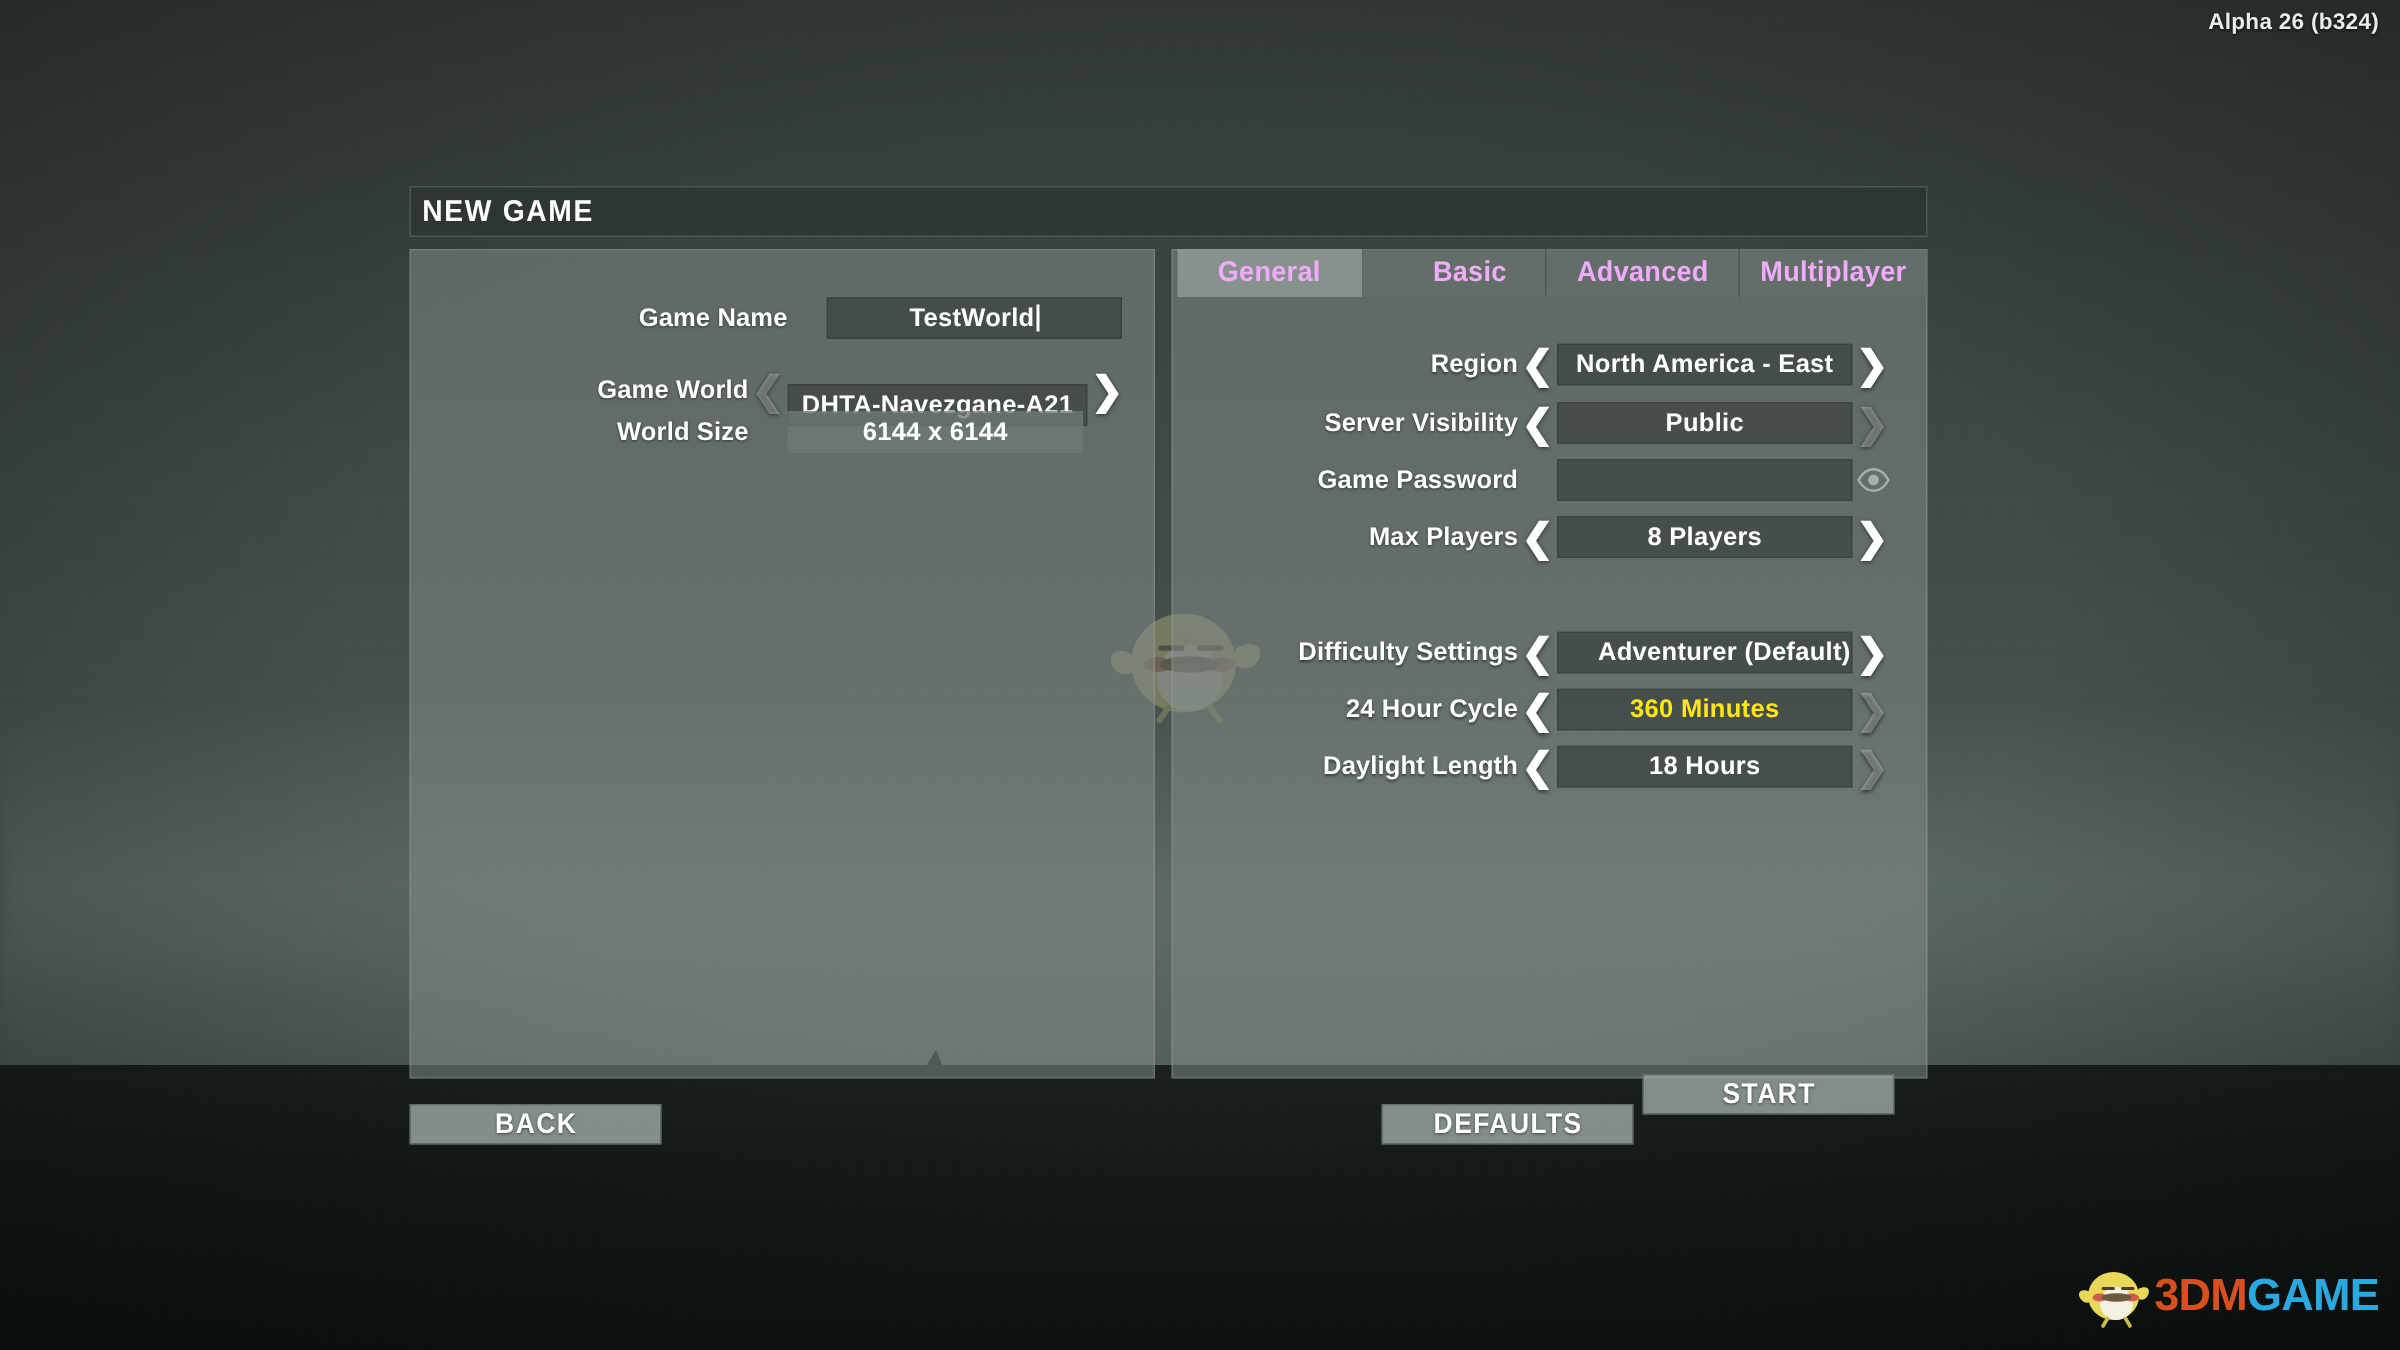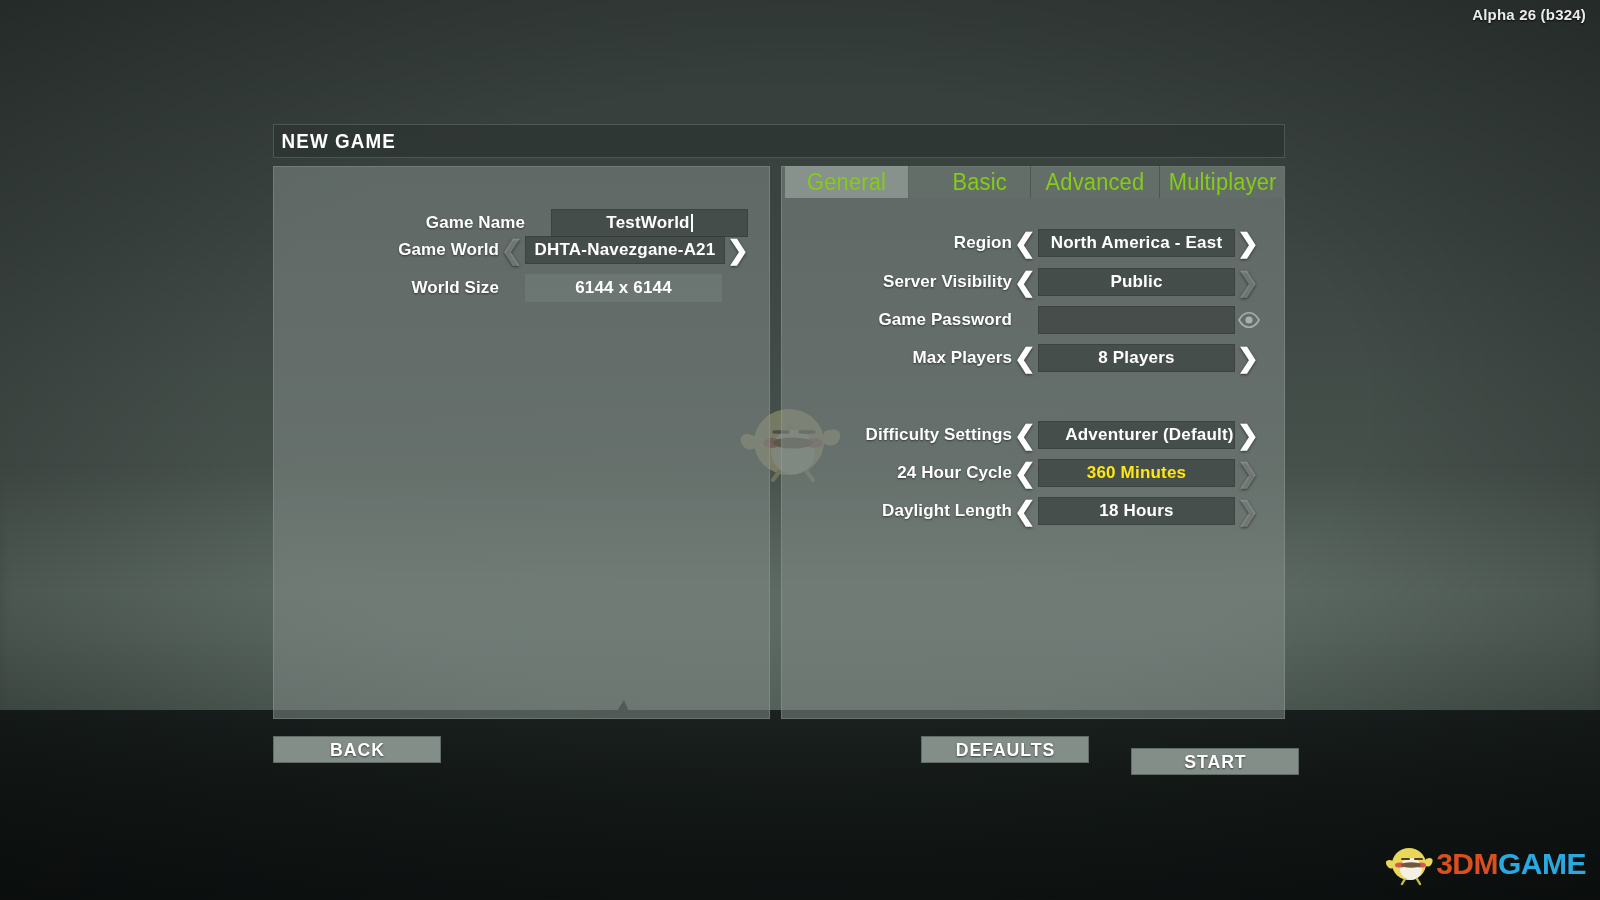--- a/index.html
+++ b/index.html
@@ -77,21 +77,21 @@
   #leftpanel  { left:273px; top:166px; width:497px; height:553px; }
   #rightpanel { left:781px; top:166px; width:504px; height:553px; }
 
   
   #tabs {
     position:absolute; left:785px; top:166px; width:500px; height:32px;
     display:flex;
   }
   .tab {
     height:32px; display:flex; align-items:center; justify-content:center;
-    color:#84cc16; font-size:23px; font-weight:normal;
+    color:#f0abfc; font-size:19px; font-weight:bold;
     background:rgba(101,112,107,.72);
     border-right:1px solid rgba(60,68,65,.55);
     letter-spacing:.2px;
     transform-origin:center;
   }
   .tab.active { background:rgba(146,157,151,.78); }
   .tab:last-child { border-right:none; }
   .tab span { transform:scaleX(.95); display:block; }
 
   
@@ -131,21 +131,21 @@
     position:absolute; height:27px;
     background:rgba(148,158,153,.88);
     border:1px solid rgba(70,78,75,.55);
     display:flex; align-items:center; justify-content:center;
     color:#ffffff; font-size:19px; font-weight:bold; letter-spacing:1px;
     text-shadow:0 1px 2px rgba(0,0,0,.55);
   }
   .btn span { transform:scaleX(.93); display:block; }
   #btn-back     { left:273px; top:736px; width:168px; }
   #btn-defaults { left:921px; top:736px; width:168px; }
-  #btn-start    { left:1095px; top:748px; width:168px;margin-left:36px; }
+  #btn-start    { left:1095px; top:716px; width:168px; }
 
   
   #watermark {
     position:absolute; right:14px; bottom:14px;
     display:flex; align-items:center; gap:2px;
   }
   #watermark .wm-text {
     font-size:30px; font-weight:bold; font-family:"Liberation Sans", sans-serif;
     letter-spacing:-.5px; line-height:1;
   }
@@ -201,33 +201,33 @@
   <path d="M63,27 L67,33 L59,33 Z" fill="#c3b67e"></path>
   <path d="M52,76 L46,84 M80,76 L86,84" stroke="#b8ad73" stroke-width="4" stroke-linecap="round"></path>
 </svg>
 
 <div id="titlebar">
   <div class="ttl">NEW GAME</div>
 </div>
 
 <div id="leftpanel" class="panel"></div>
 
-<div class="row" style="left:273px; top:209px; width:497px;">
+<div class="row" style="left:273px; top:198px; width:497px;">
   <div class="lbl" style="width:252px;">Game Name</div>
   <div style="width:26px;"></div>
   <div class="field" style="width:197px;">
     <span>TestWorld</span>
       <span class="caret"></span>
   </div>
 </div>
 
 <div class="row" style="left:273px; top:236px; width:497px;">
   <div class="lbl" style="width:226px;padding-left:22px;">Game World</div>
   <div class="arrow dim">❮</div>
-  <div class="field" style="width:200px;">DHTA-Navezgane-A21</div>
+  <div class="field" style="width:200px;margin-top:20px;">DHTA-Navezgane-A21</div>
   <div class="arrow">❯</div>
 </div>
 
 <div class="row" style="left:273px; top:274px; width:497px;">
   <div class="lbl" style="width:226px;padding-left:30px;">World Size</div>
   <div class="arrow" style="visibility:hidden;">❮</div>
   <div class="field light" style="width:197px;">6144 x 6144</div>
 </div>
 
 <div id="rightpanel" class="panel"></div>

